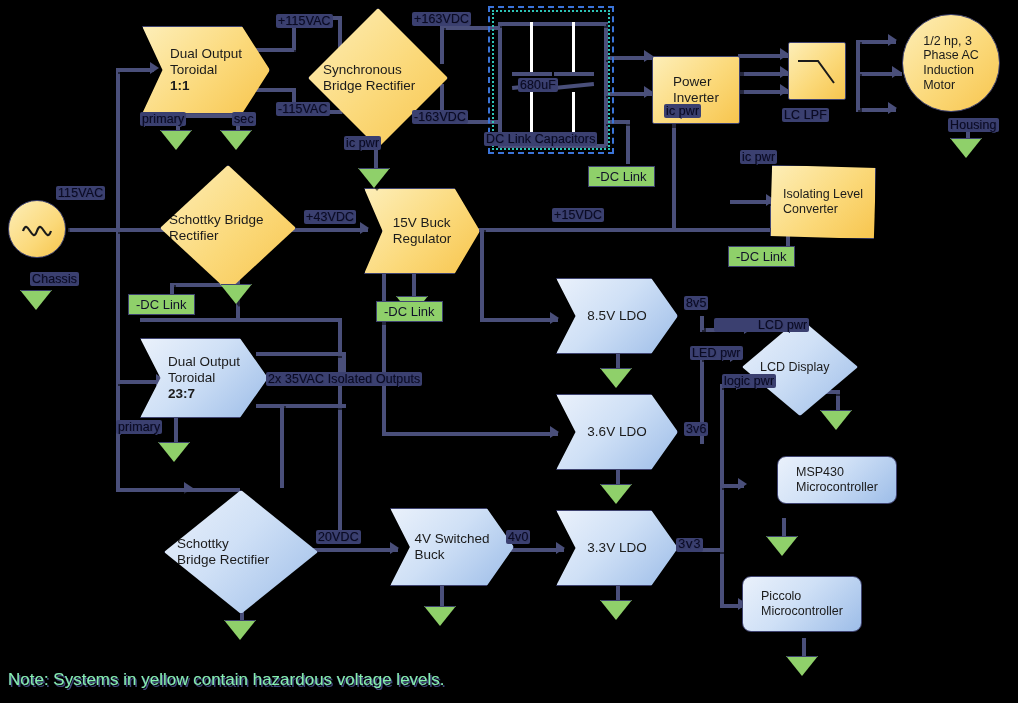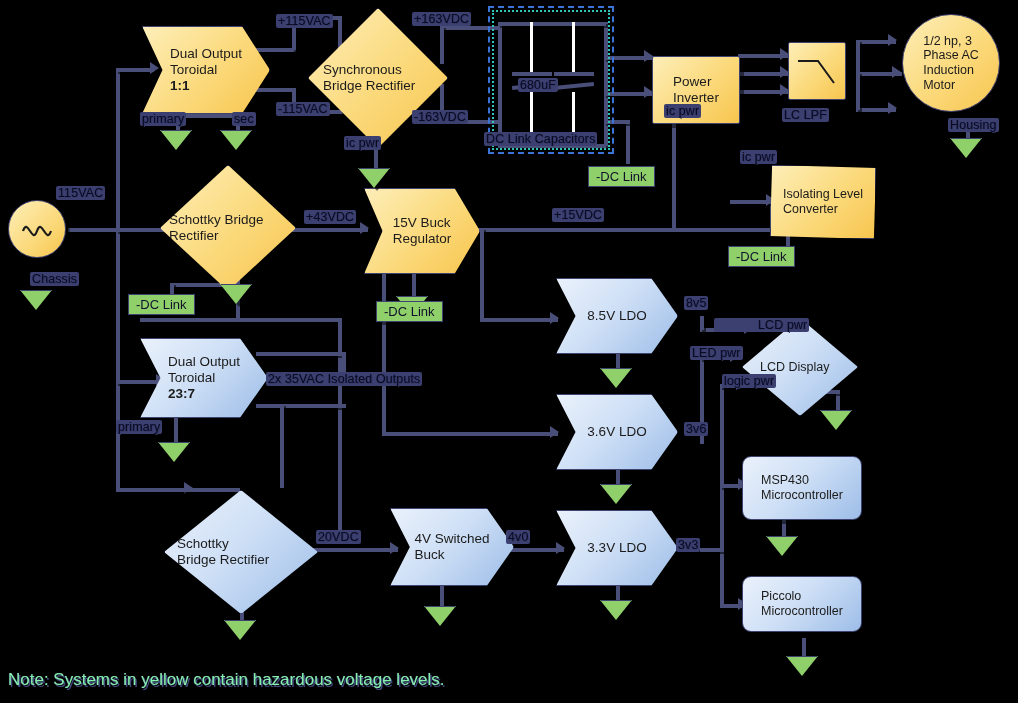--- a/index.html
+++ b/index.html
@@ -316,21 +316,21 @@
   </div>
 
   <div class="blk blue arrowblk" style="left:556px;top:510px;width:122px;height:76px;">
     <div>3.3V LDO</div>
   </div>
 
   <div class="blk blue diamond" style="left:742px;top:318px;width:116px;height:98px;">
     <div style="width:80px;font-size:12.5px;">LCD Display</div>
   </div>
 
-  <div class="blk blue rounded" style="left:742px;top:456px;width:120px;height:64px;">
+  <div class="blk blue rounded" style="left:777px;top:456px;width:120px;height:48px;">
     <div style="font-size:12.5px;">
       <div>MSP430</div>
       <div>Microcontroller</div>
     </div>
   </div>
 
   <div class="blk blue rounded" style="left:742px;top:576px;width:120px;height:56px;">
     <div style="font-size:12.5px;">
       <div>Piccolo</div>
       <div>Microcontroller</div>
@@ -375,20 +375,20 @@
   <div class="lbl bg" style="left:948px;top:118px;">Housing</div>
   <div class="lbl bg" style="left:304px;top:210px;">+43VDC</div>
   <div class="lbl bg" style="left:552px;top:208px;">+15VDC</div>
   <div class="lbl bg" style="left:740px;top:150px;">ic pwr</div>
   <div class="lbl bg" style="left:116px;top:420px;">primary</div>
   <div class="lbl bg" style="left:266px;top:372px;">2x 35VAC Isolated Outputs</div>
   <div class="lbl bg" style="left:316px;top:530px;">20VDC</div>
   <div class="lbl bg" style="left:506px;top:530px;">4v0</div>
   <div class="lbl bg" style="left:684px;top:296px;">8v5</div>
   <div class="lbl bg" style="left:684px;top:422px;">3v6</div>
-  <div class="lbl bg" style="left:676px;top:538px;">3v3</div>
+  <div class="lbl bg" style="left:676px;top:538px;font-family:Liberation Mono, monospace;">3v3</div>
   <div class="lbl bg" style="left:714px;top:318px;padding-left:44px;">LCD pwr</div>
   <div class="lbl bg" style="left:690px;top:346px;">LED pwr</div>
   <div class="lbl bg" style="left:706px;top:374px;margin-left:16px;">logic pwr</div>
 
   <div class="note" style="left:8px;top:670px;">Note: Systems in yellow contain hazardous voltage levels.</div>
 
 </div>
 
 </body></html>

